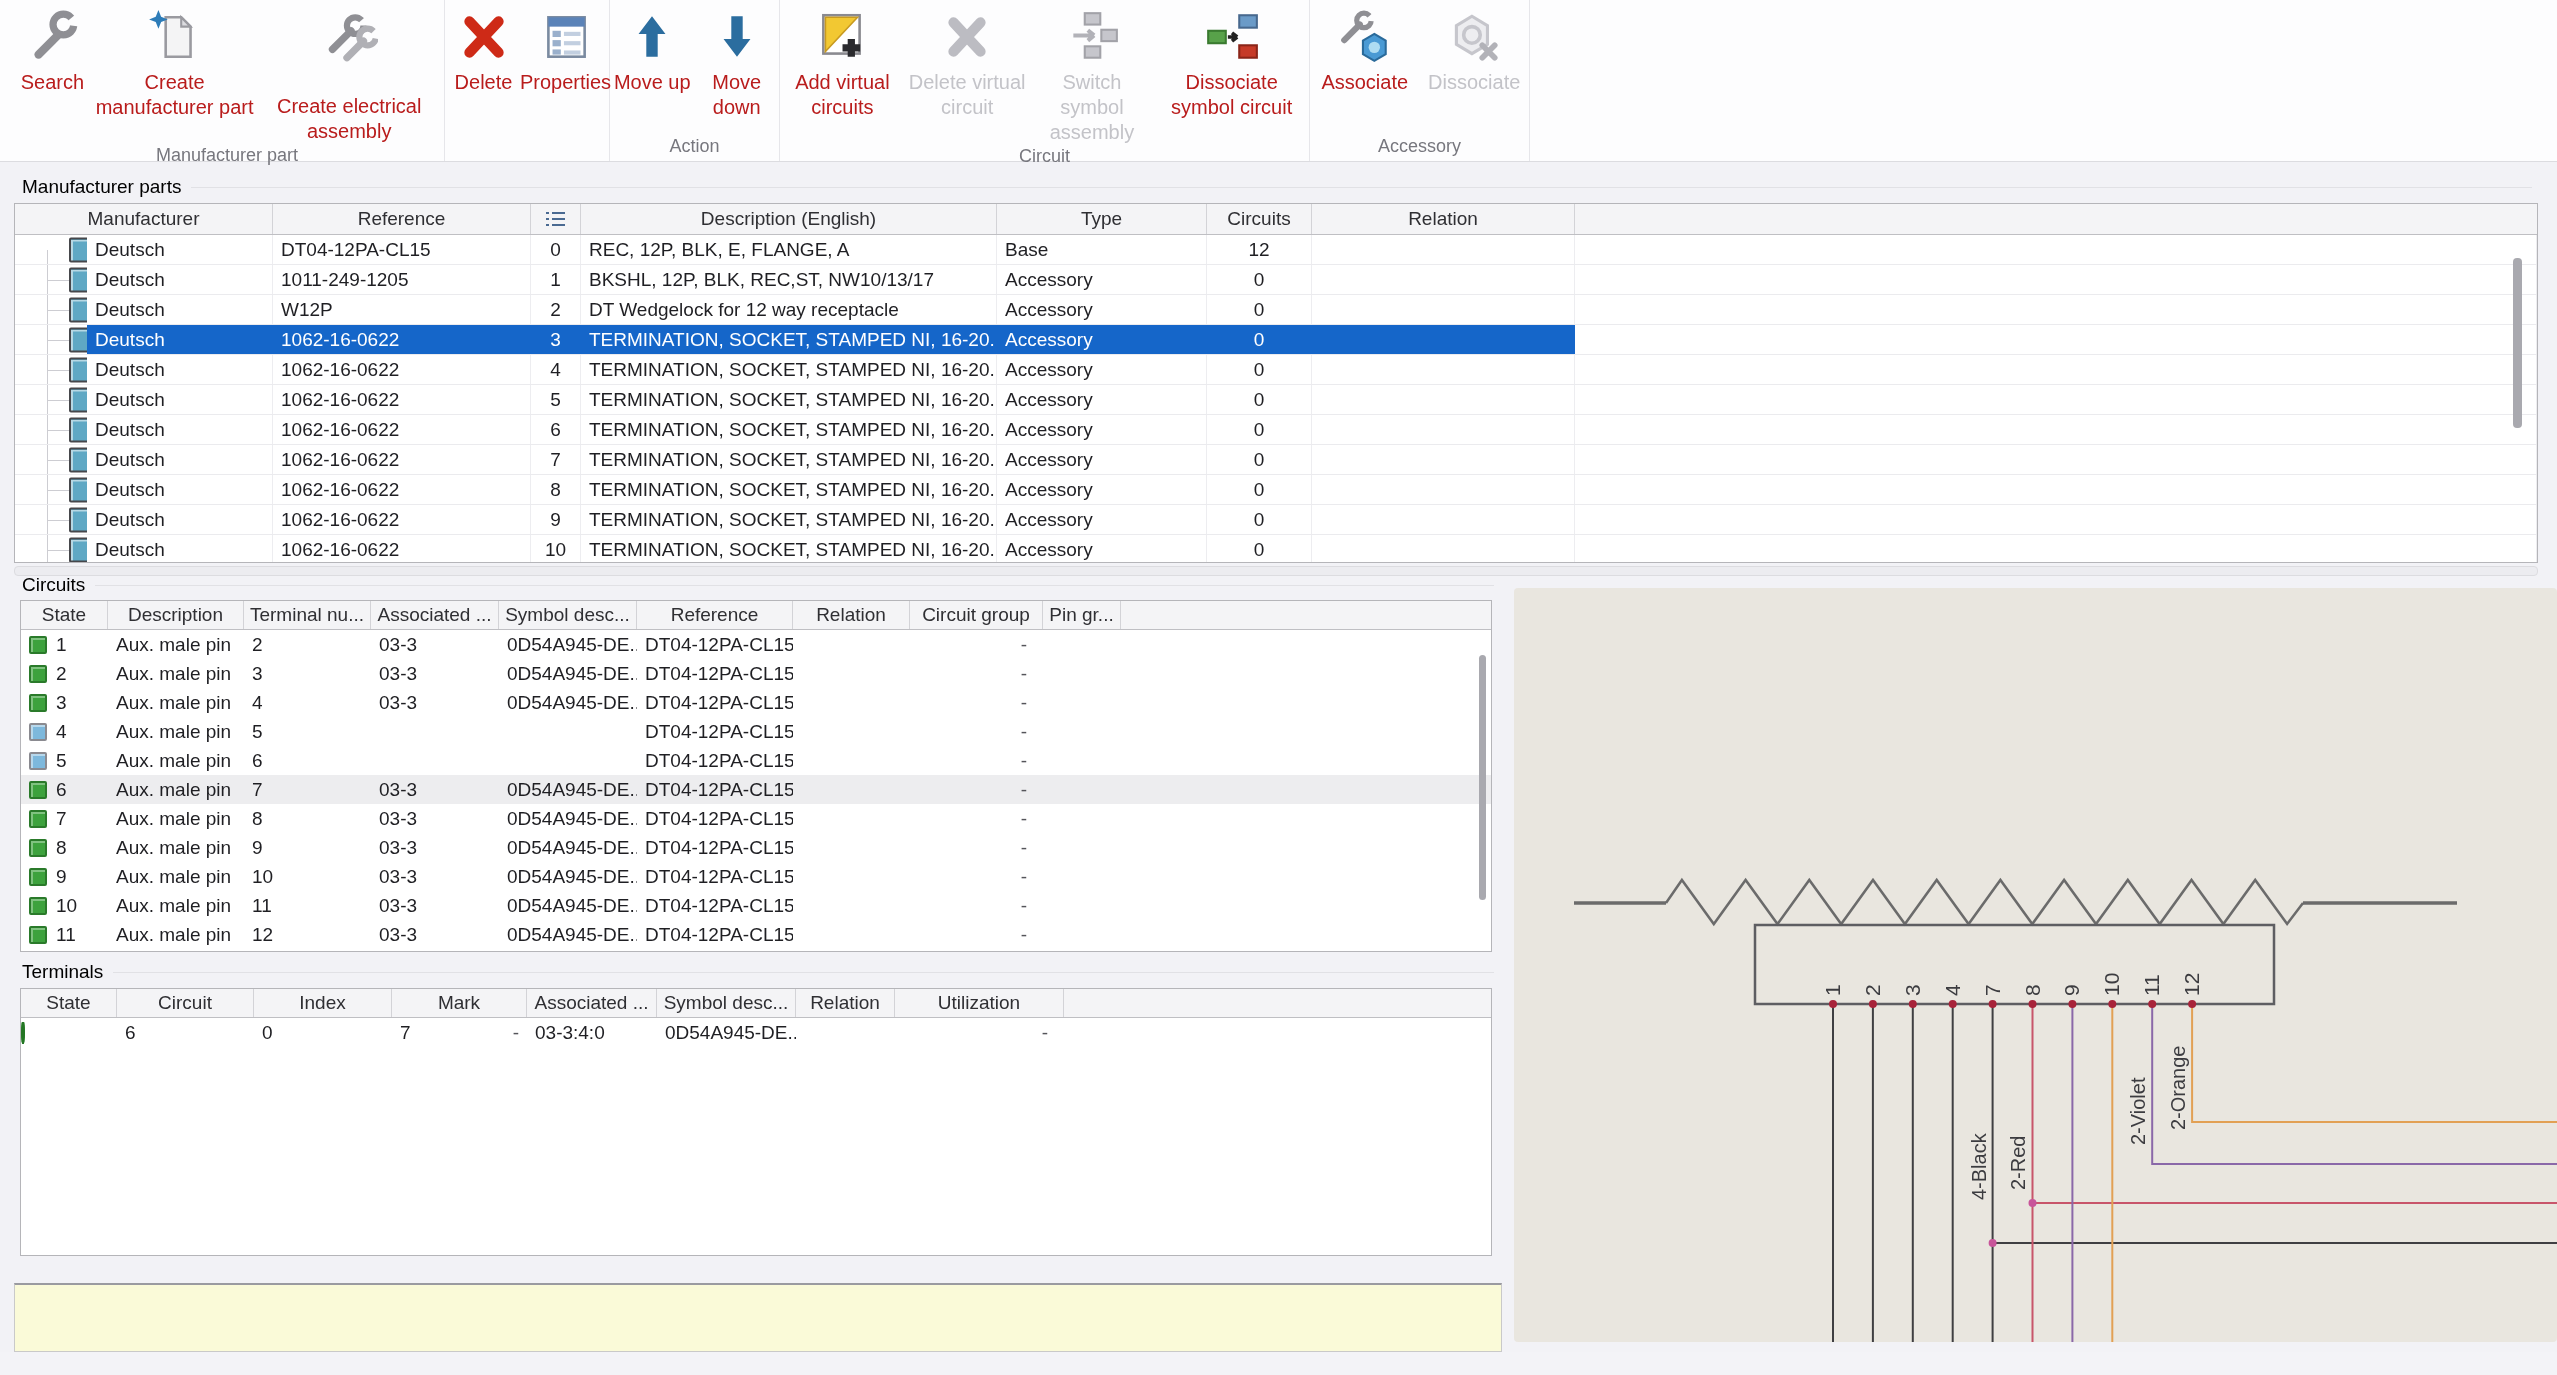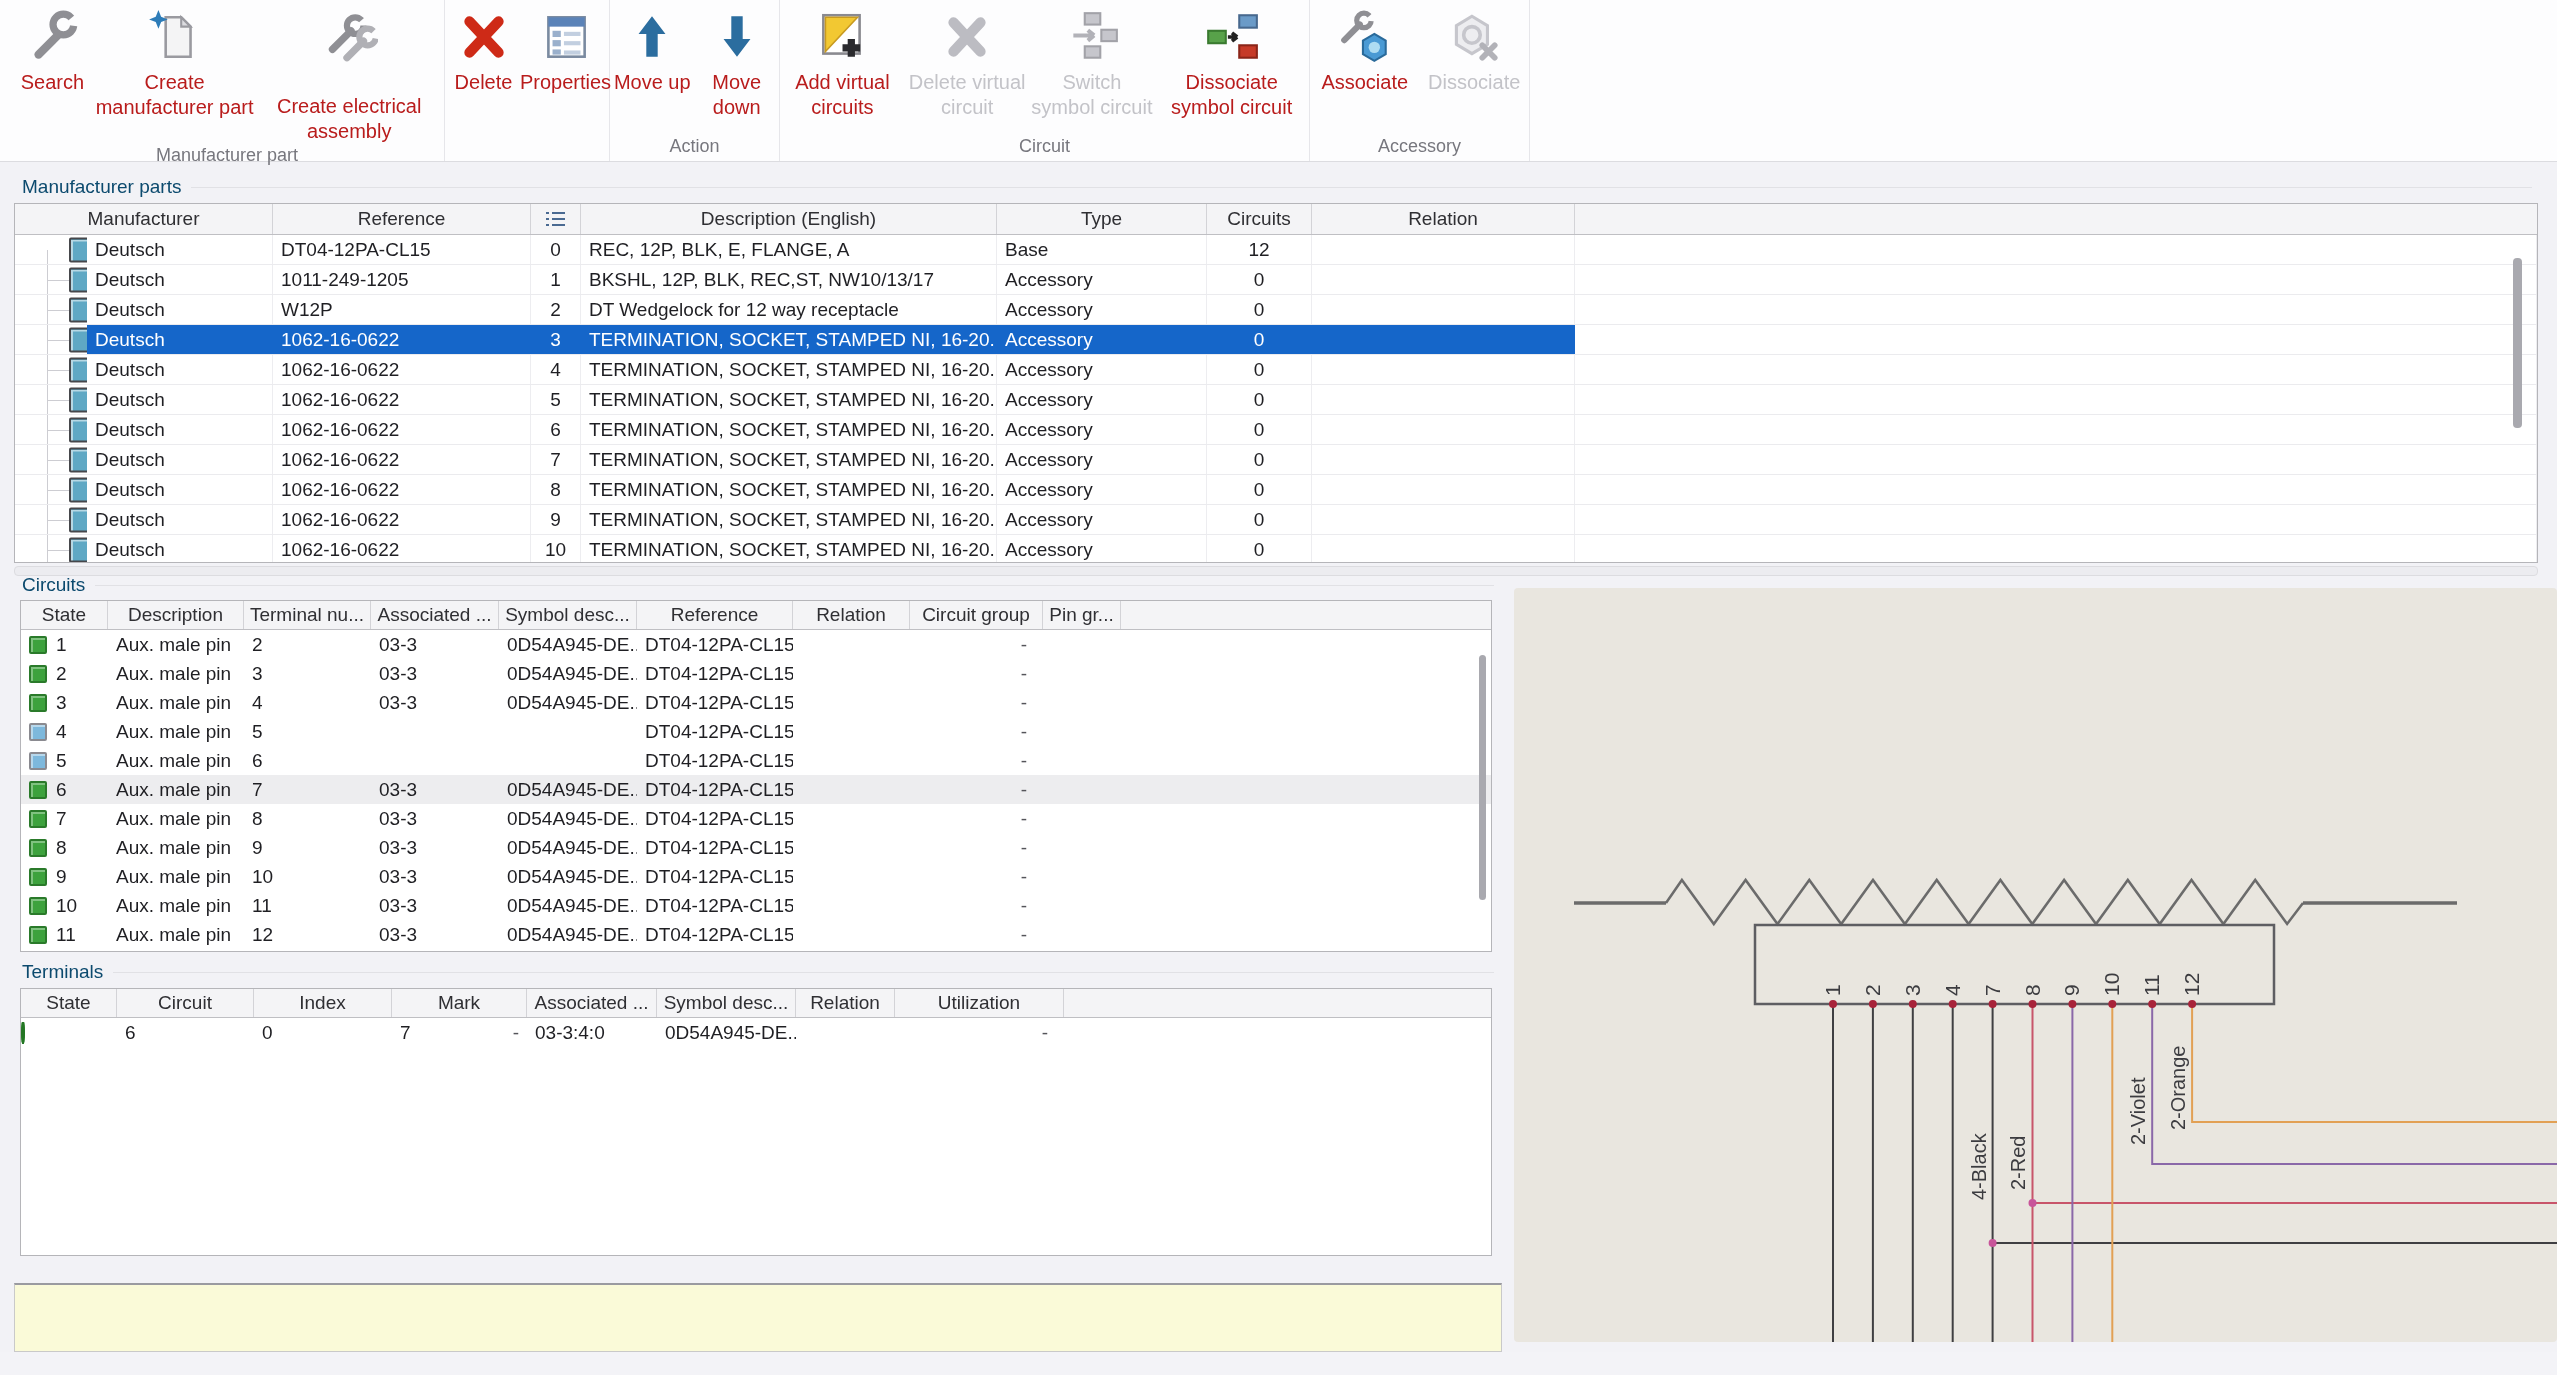--- a/index.html
+++ b/index.html
@@ -18,21 +18,21 @@
   }
   .rgroup { position:relative; display:flex; flex-direction:column; border-right:1px solid #e6e6ea; }
   .rbtns { display:flex; flex:1; }
   .rbtn { display:flex; flex-direction:column; align-items:center; padding-top:8px; cursor:default; }
   .ricon { width:58px; height:58px; }
   .ricon svg { width:100%; height:100%; }
   .rlabel { font-size:20px; line-height:25px; text-align:center; color:#b91c1c; margin-top:4px; }
   .rbtn.disabled .rlabel { color:#c3c3c8; }
   .rglabel { height:26px; font-size:18px; color:#77777e; text-align:center; line-height:22px; }
   
-  .ptitle { position:absolute; display:flex; align-items:center; font-size:19px; color:#0c4a6e; }
+  .ptitle { position:absolute; display:flex; align-items:center; font-size:19px; color:#000000; }
   .ptitle .rule { flex:1; height:1px; background:#e1e1e5; margin-left:10px; }
   
   .tbox { position:absolute; background:#ffffff; border:1px solid #b5b5b9; overflow:hidden; }
   .thead, .trow { display:grid; align-items:center; }
   .thead { background:#f4f4f6; border-bottom:1px solid #bfbfc3; }
   .th {
     font-size:19px; color:#2f2f33; text-align:center; align-self:stretch;
     display:flex; align-items:center; justify-content:center;
     border-right:1px solid #d3d3d7; overflow:hidden; white-space:nowrap;
   }
@@ -172,21 +172,21 @@
             </svg></div>
           <div class="rlabel">Delete virtual circuit</div>
         </div>
         <div class="rbtn disabled" style="width: 125px;">
           <div class="ricon"><svg viewBox="0 0 56 56" xmlns="http://www.w3.org/2000/svg">
               <rect x="21" y="5" width="15" height="11" fill="#c6c6cc" stroke="#a2a2a8" stroke-width="2"></rect>
               <rect x="37" y="21" width="15" height="11" fill="#c6c6cc" stroke="#a2a2a8" stroke-width="2"></rect>
               <rect x="21" y="37" width="15" height="11" fill="#c6c6cc" stroke="#a2a2a8" stroke-width="2"></rect>
               <path d="M10 26.5 h20 m0 0 l-6 -5 m6 5 l-6 5" stroke="#b2b2b8" stroke-width="4" fill="none"></path>
             </svg></div>
-          <div class="rlabel">Switch symbol circuit</div>
+          <div class="rlabel">Switch symbol assembly</div>
         </div>
         <div class="rbtn" style="width: 155px;">
           <div class="ricon"><svg viewBox="0 0 56 56" xmlns="http://www.w3.org/2000/svg">
               <rect x="5" y="22" width="17" height="12" fill="#58a24a" stroke="#3a7a30" stroke-width="2"></rect>
               <path d="M24 28 h9 m0 0 l-5 -4 m5 4 l-5 4" stroke="#222" stroke-width="3.5" fill="none"></path>
               <rect x="35" y="7" width="17" height="12" fill="#6b9bc8" stroke="#47688e" stroke-width="2"></rect>
               <rect x="35" y="36" width="17" height="12" fill="#c63a28" stroke="#8a2418" stroke-width="2"></rect>
             </svg></div>
           <div class="rlabel">Dissociate symbol circuit</div>
         </div>

